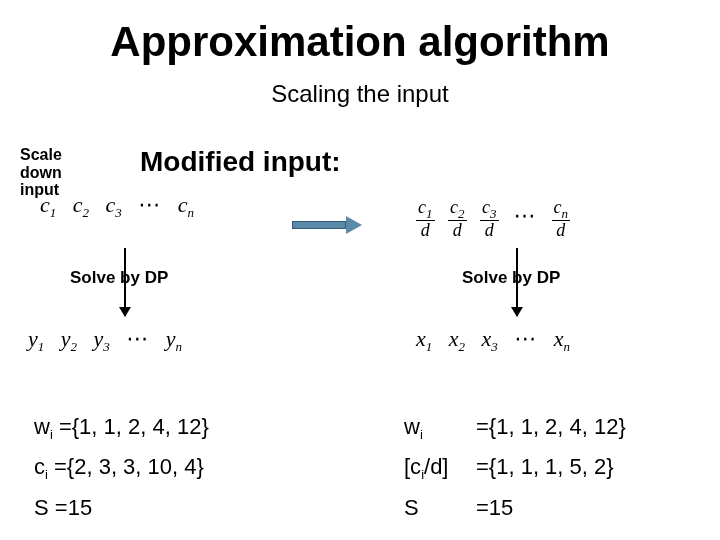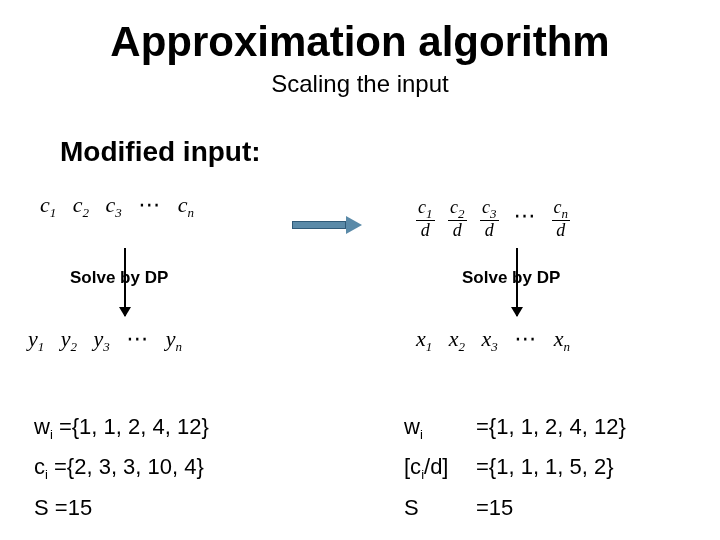--- a/index.html
+++ b/index.html
@@ -14,21 +14,21 @@
   }
   .title {
     text-align: center;
     font-weight: bold;
     font-size: 42px;
     margin-top: 18px;
   }
   .subtitle {
     text-align: center;
     font-size: 24px;
-    margin-top: 4px;
+    margin-top: 14px;
   }
   .row-headers {
     display: flex;
     align-items: flex-start;
     margin-top: 38px;
     padding: 0 20px;
   }
   .orig-h {
     font-weight: bold;
     font-size: 24px;
@@ -120,20 +120,25 @@
   .vals .sub { font-size: 13px; vertical-align: sub; }
   .vals-right .lab { display: inline-block; min-width: 72px; }
 </style>
 </head>
 <body>
 
 <div class="title">Approximation algorithm</div>
 <div class="subtitle">Scaling the input</div>
 
 <div class="row-headers">
+  <div class="scale-label">
+    <span>Scale</span><br>
+    <span>down</span><br>
+    <span>input</span>
+  </div>
   <div class="mod-h">Modified input:</div>
 </div>
 
 <div class="arrow-right">
   <div class="shaft"></div>
     <div class="head"></div>
 </div>
 
 <div class="seq" style="left:40px; top:192px;">
   <span>c</span><span class="sub">1</span>&nbsp;&nbsp;

